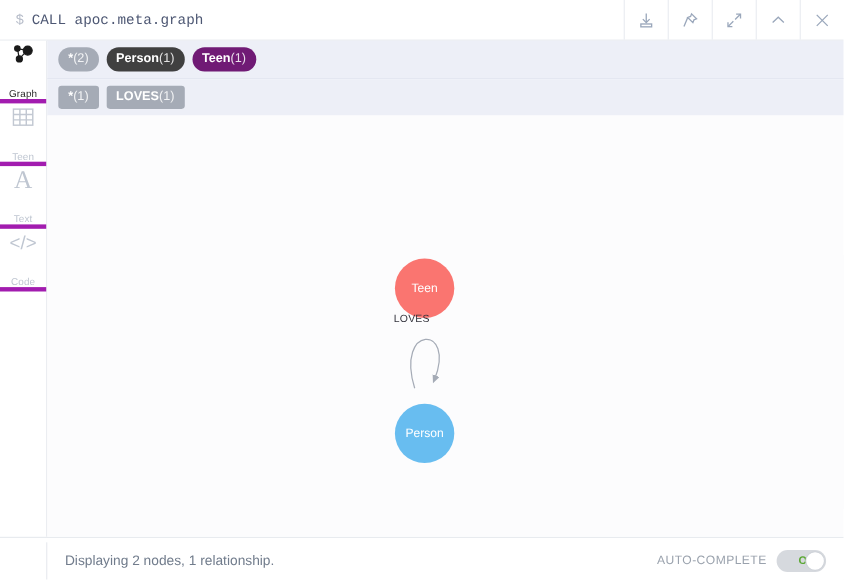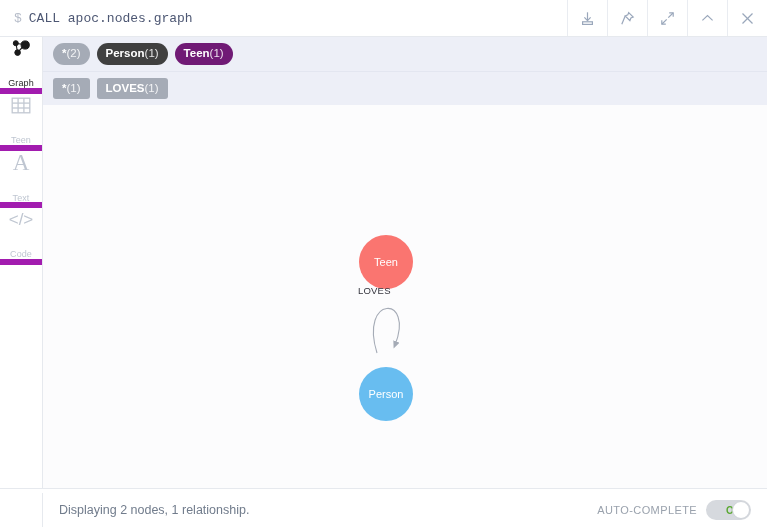--- a/index.html
+++ b/index.html
@@ -53,21 +53,21 @@
     width: 43px; flex: 0 0 43px;
     background: #ffffff;
     border-right: 1px solid #e6e9ee;
     display: flex; flex-direction: column;
   }
   .side-item {
     height: 57px;
     display: flex; flex-direction: column;
     align-items: center; justify-content: space-between;
     gap: 19px;
-    border-bottom: 6px solid #a21caf;
+    border-bottom: 4px solid #a21caf;
     cursor: pointer;
     color: #bfc6d1;
   }
   .side-item.active { color: #2b2b2b; }
   .side-label { font-size: 9px; letter-spacing: .1px; }
   .side-icon { height: 24px; display: flex; align-items: center; justify-content: center; }
   .side-icon svg { display: block; }
   .glyph-A { font-family: "Liberation Serif", serif; font-size: 23px; line-height: 23px; }
   .glyph-code { font-size: 17px; line-height: 19px; font-family: "Liberation Sans", sans-serif; }
 
@@ -162,21 +162,21 @@
   }
 </style>
 </head>
 <body>
 
 <div class="frame">
 
   <div class="titlebar">
     <div class="query">
       <span class="dollar">$</span>
-      <span>CALL apoc.nodes.graph</span>
+      <span>CALL apoc.meta.graph</span>
     </div>
     <div class="tools">
       <div class="tool">
         <span>
           <svg width="17" height="17" viewBox="0 0 17 17" fill="none" stroke="#9aa7bb" stroke-width="1.2">
             <path d="M8.5 2.3 V10.2"></path>
               <path d="M5.4 7.4 L8.5 10.6 L11.6 7.4"></path>
             <rect x="3.6" y="11.8" width="9.8" height="2.6"></rect>
           </svg>
         </span>

